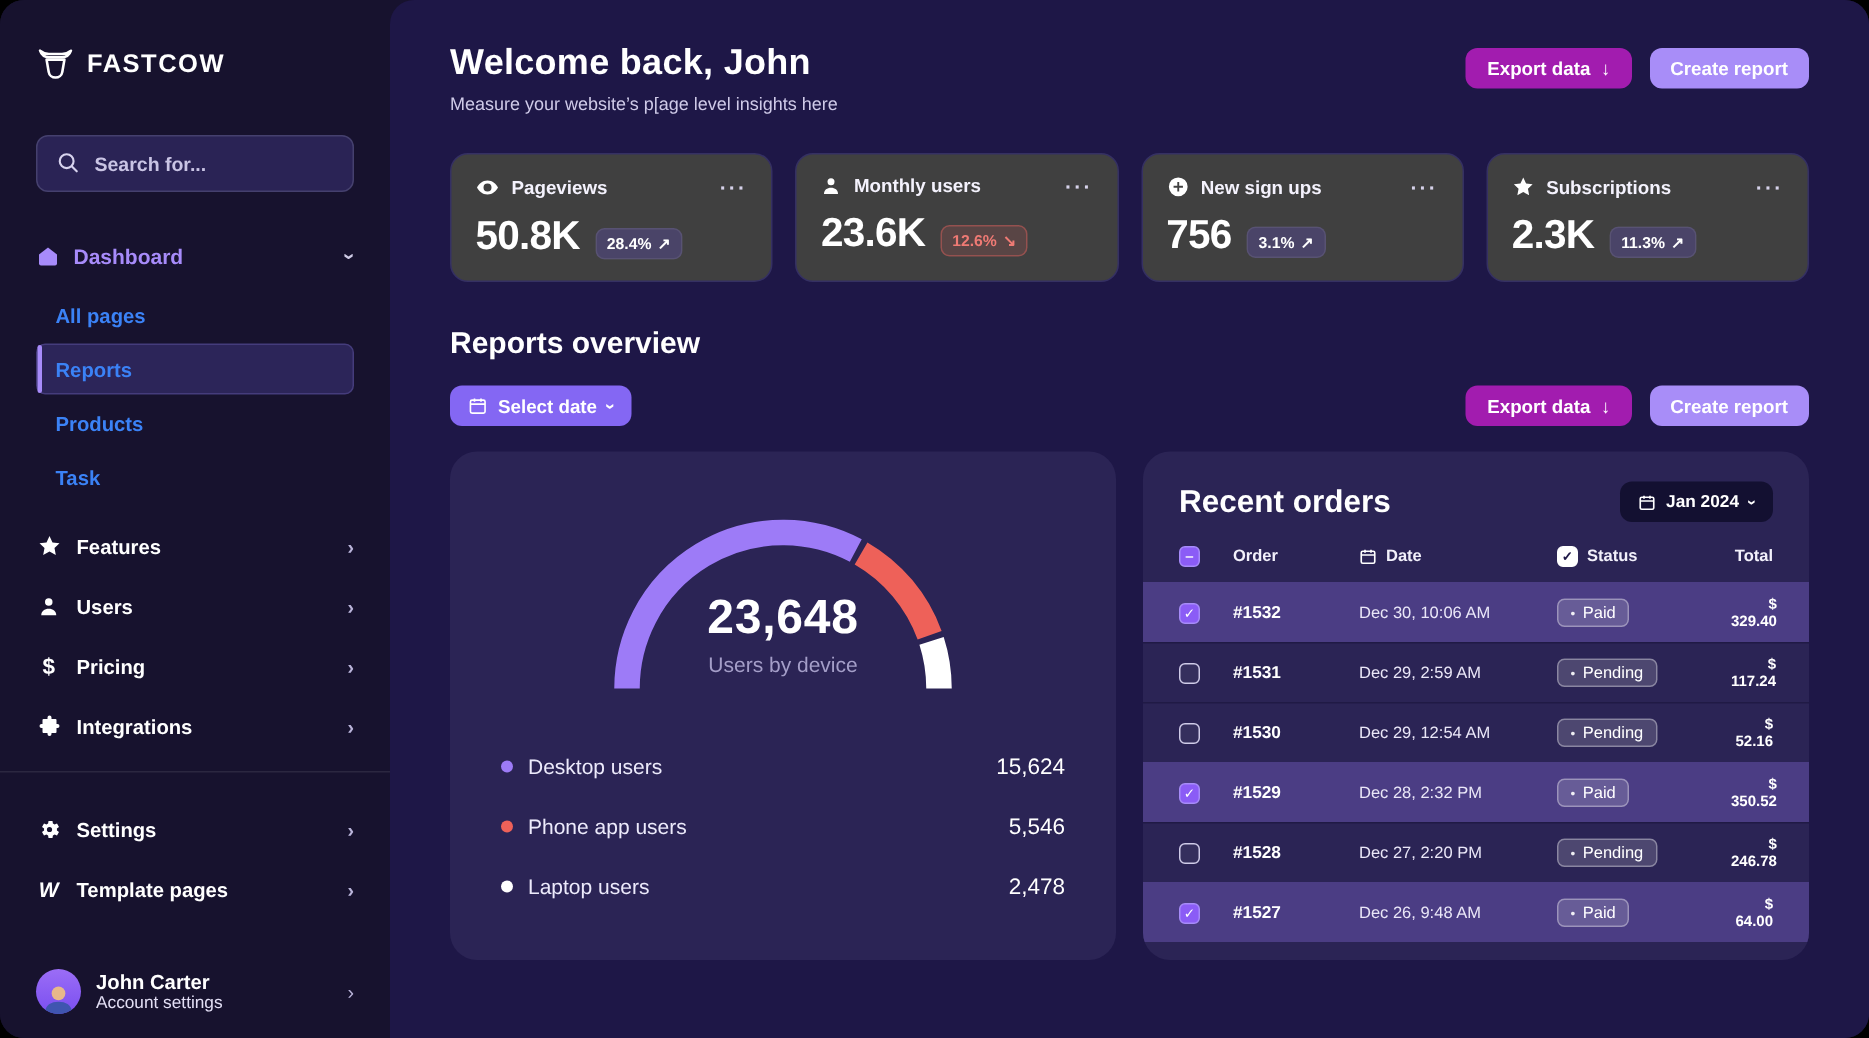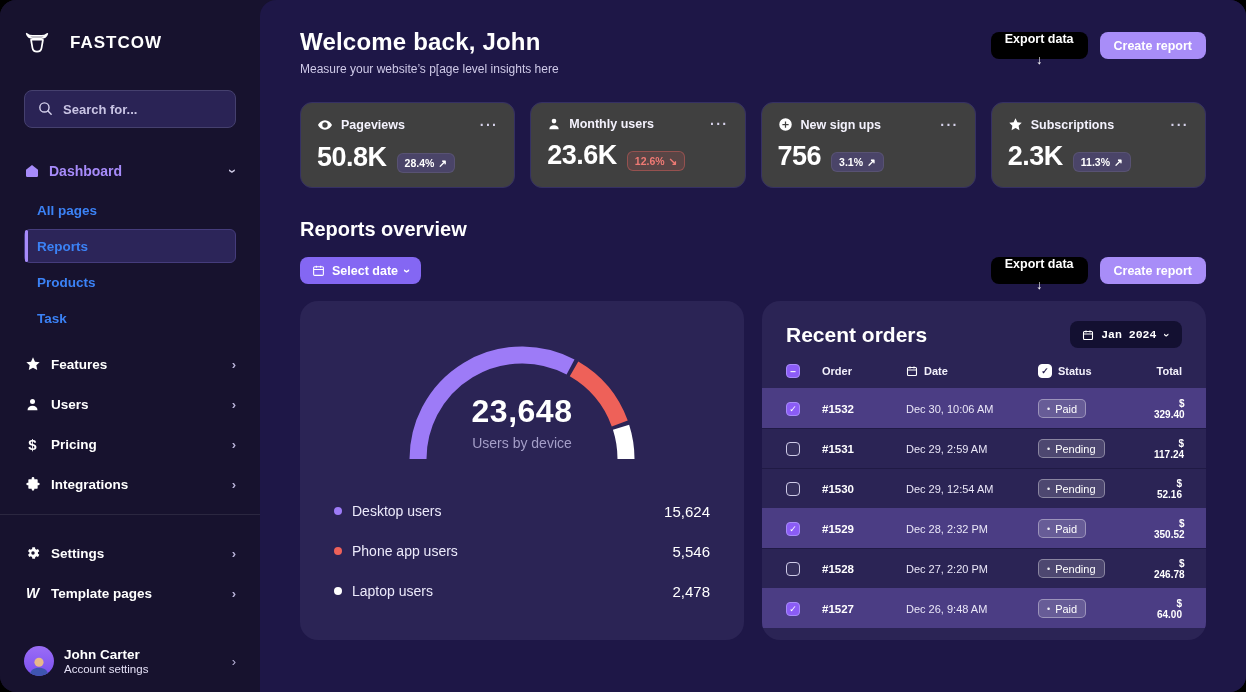--- a/index.html
+++ b/index.html
@@ -2,21 +2,21 @@
 <html><head>
 <meta charset="utf-8">
 <style>
   * { margin:0; padding:0; box-sizing:border-box; }
   html,body { width:1246px; height:692px; background:#000; overflow:hidden;
     font-family:"Liberation Sans", sans-serif; color:#fff; }
   .app { width:1246px; height:692px; display:flex; background:#17122e; border-radius:16px; overflow:hidden; }
 
   
   .sidebar { width:260px; flex:0 0 260px; background:#17122e; display:flex; flex-direction:column; padding:0 24px; }
-  .logo { margin-top:30px; display:flex; align-items:center; gap:20px; }
+  .logo { margin-top:30px; display:flex; align-items:center; gap:8px; }
   .logo .brand { font-size:17px; font-weight:bold; letter-spacing:1px; }
   .search { margin-top:34px; position:relative; }
   .search input { width:100%; height:38px; background:#2a2355; border:1px solid #45406e; border-radius:8px;
     color:#e8e5f6; font-size:13px; padding:0 12px 0 38px; outline:none; font-family:inherit; }
   .search input::placeholder { color:#c9c4e4; font-weight:600; }
   .search .mag { position:absolute; left:13px; top:10px; }
   .nav-parent { margin-top:30px; height:26px; display:flex; align-items:center; gap:9px; color:#a78bfa; font-size:14px; font-weight:600; cursor:pointer; }
   .nav-parent .chev { margin-left:auto; color:#cfcbe6; }
   .subitems { margin-top:8px; }
   .subitem { height:36px; display:flex; align-items:center; padding-left:12px; font-size:13.5px; font-weight:600; color:#3b82f6; border:1px solid transparent; border-radius:6px; position:relative; cursor:pointer; }
@@ -36,21 +36,21 @@
   .rot90 { display:inline-block; transform:rotate(90deg); }
 
   
   .main { flex:1; background:#1e1747; border-top-left-radius:16px; padding:0 40px; overflow:hidden; }
   .topbar { margin-top:28px; display:flex; justify-content:space-between; align-items:flex-start; }
   h1 { font-size:24px; font-weight:bold; letter-spacing:0.2px; }
   .subtitle { margin-top:6px; font-size:12px; color:#cfcae8; }
   .actions { display:flex; gap:12px; margin-top:4px; }
   .btn { border:none; border-radius:8px; font-family:inherit; font-size:12.5px; font-weight:600; color:#fff;
     padding:0 14px; height:27px; display:inline-flex; align-items:center; gap:7px; cursor:pointer; }
-  .btn-dark { background:#000000;flex-direction:column; }
+  .btn-dark { background:#a21caf; }
   .btn-purple { background:#a88df8; }
   .btn-violet { background:#8467f3; padding:0 12px; }
 
   
   .stats { margin-top:26px; display:grid; grid-template-columns:repeat(4,1fr); gap:15px; }
   .card { background:#404040; border:1px solid #353063; border-radius:12px; padding:14px 16px; height:86px; }
   .card-top { display:flex; align-items:center; gap:8px; }
   .clabel { font-size:12.5px; font-weight:600; color:#f4f2fd; }
   .menu { margin-left:auto; background:none; border:none; color:#d6d2ea; font-size:14px; font-weight:bold; letter-spacing:1.5px; cursor:pointer; line-height:10px; }
   .card-val { margin-top:9px; display:flex; align-items:flex-end; gap:10px; }
@@ -73,21 +73,21 @@
   .legend { width:100%; margin-top:24px; }
   .legend-item { height:40px; display:flex; align-items:center; gap:10px; }
   .dot { width:8px; height:8px; border-radius:50%; }
   .legend-label { font-size:14px; color:#eceafb; }
   .legend-val { margin-left:auto; font-size:15px; font-weight:500; }
 
   
   .orders-panel { display:flex; flex-direction:column; overflow:hidden; }
   .orders-head { padding:20px 24px 6px; display:flex; justify-content:space-between; align-items:center; }
   .orders-title { font-size:21px; font-weight:600; }
-  .month-btn { background:#131031; border:none; border-radius:8px; color:#fff; font-family:Liberation Mono, monospace; font-size:11.5px; font-weight:bold;
+  .month-btn { background:#131031; border:none; border-radius:8px; color:#fff; font-family:Liberation Sans, sans-serif; font-size:11.5px; font-weight:bold;
     height:27px; padding:0 12px; display:inline-flex; align-items:center; gap:7px; cursor:pointer; }
   .ogrid { display:grid; grid-template-columns:36px 84px 132px 116px 1fr; align-items:center; padding:0 24px; }
   .ohead { height:34px; font-size:11px; font-weight:bold; color:#f2f0fb; }
   .ohead .hcell { display:flex; align-items:center; gap:6px; }
   .ohead .right, .orow .right { text-align:right; }
   .orow { height:40px; font-size:11.5px; border-top:1px solid rgba(8,4,34,0.3); cursor:pointer; }
   .orow.hl { background:#4b3d84; border-top-color:transparent; }
   .cb { width:14px; height:14px; border-radius:4px; border:1.5px solid #cfcbe8; background:rgba(255,255,255,0.05);
     display:flex; align-items:center; justify-content:center; font-size:9px; }
   .cb.on { background:#8b5cf6; border-color:#a78bfa; }

